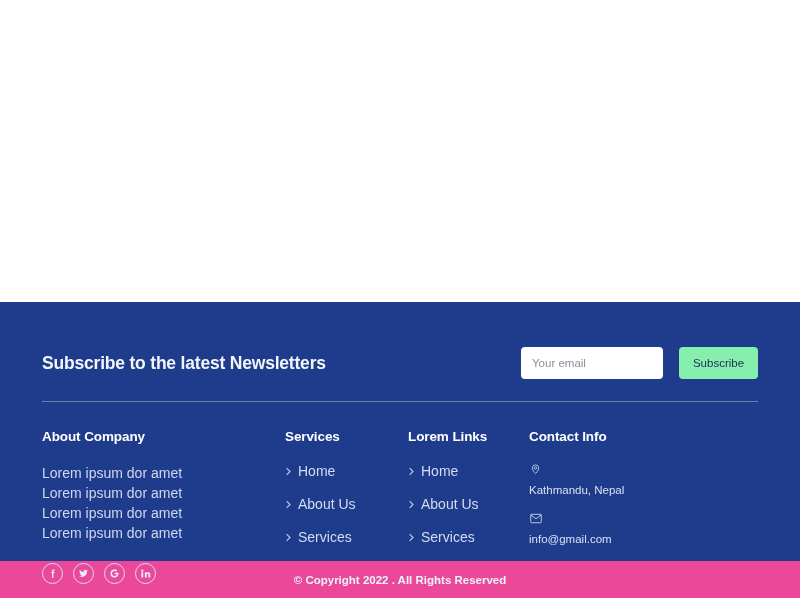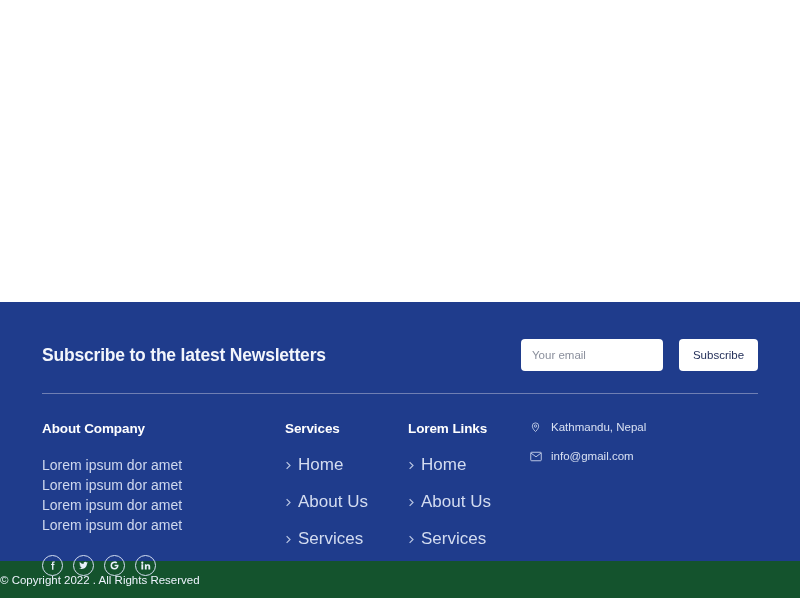--- a/index.html
+++ b/index.html
@@ -37,20 +37,21 @@
     padding-top: 36px;
     position: relative;
   }
 
   
   .newsletter-row {
     display: flex;
     align-items: center;
     justify-content: space-between;
     height: 34px;
+    margin-top: 8px;
   }
 
   .newsletter-title {
     font-size: 17.5px;
     font-weight: bold;
     color: #f2f5fb;
     letter-spacing: -0.2px;
     white-space: nowrap;
   }
 
@@ -73,21 +74,21 @@
     outline: none;
   }
   .email-input::placeholder { color: #8a8f9c; }
 
   .subscribe-btn {
     height: 32px;
     min-width: 79px;
     padding: 0 13px;
     border: none;
     border-radius: 4px;
-    background: #ffffff;
+    background: #86efac;
     color: #24305a;
     font-family: "Liberation Sans", sans-serif;
     font-size: 11.5px;
     cursor: pointer;
     white-space: nowrap;
   }
 
   
   .divider {
     margin-top: 21px;
@@ -146,58 +147,60 @@
 
   
   .link-list {
     list-style: none;
   }
   .link-item {
     display: flex;
     align-items: center;
     gap: 6px;
     margin-bottom: 17px;
-    font-size: 17px;
+    font-size: 14px;
     color: #d3dcf0;
     cursor: pointer;
     white-space: nowrap;
   }
   .link-item:last-child { margin-bottom: 0; }
   .chev { flex: 0 0 auto; display: block; color: #b9c5e2; }
 
   
   .contact-list { list-style: none; }
   .contact-item {
     display: flex;
-    align-items: flex-end;
+    align-items: flex-start;
     gap: 9px;
     margin-bottom: 17px;
     font-size: 11.5px;
     color: #d8e0f2;
     white-space: nowrap;
+    flex-direction: column;
   }
   .contact-item:last-child { margin-bottom: 0; }
   .contact-ico {
     flex: 0 0 auto;
     width: 13px;
     display: flex;
     align-items: center;
     justify-content: center;
     color: #c3cee8;
   }
   .contact-ico svg { display: block; }
 
   
   .copyright-bar {
-    background: #14532d;
+    background: #ec4899;
     height: 37px;
     display: flex;
     align-items: center;
-    justify-content: flex-start;
+    justify-content: center;
     flex: 0 0 auto;
+    font-weight: bold;
   }
   .copyright-text {
     font-size: 11.5px;
     color: #eef3fd;
   }
 </style>
 </head>
 <body>
 
 <div class="page-blank"></div>
@@ -288,20 +291,21 @@
           <li class="link-item">
             <svg class="chev" width="7" height="9" viewBox="0 0 8 12" fill="none" stroke="currentColor" stroke-width="1.6">
                 <path d="M1.5 1.5L6 6l-4.5 4.5"></path>
               </svg>
             <span>Services</span>
           </li>
         </ul>
       </div>
 
       <div class="col-contact">
+        <div class="col-title">Contact Info</div>
         <ul class="contact-list">
           <li class="contact-item">
             <span class="contact-ico">
               <svg width="11" height="12" viewBox="0 0 24 24" fill="none" stroke="currentColor" stroke-width="1.9">
                 <path d="M12 22s7-6.3 7-12a7 7 0 1 0-14 0c0 5.7 7 12 7 12z"></path>
                 <circle cx="12" cy="10" r="2.6"></circle>
               </svg>
             </span>
             <span>Kathmandu, Nepal</span>
           </li>

